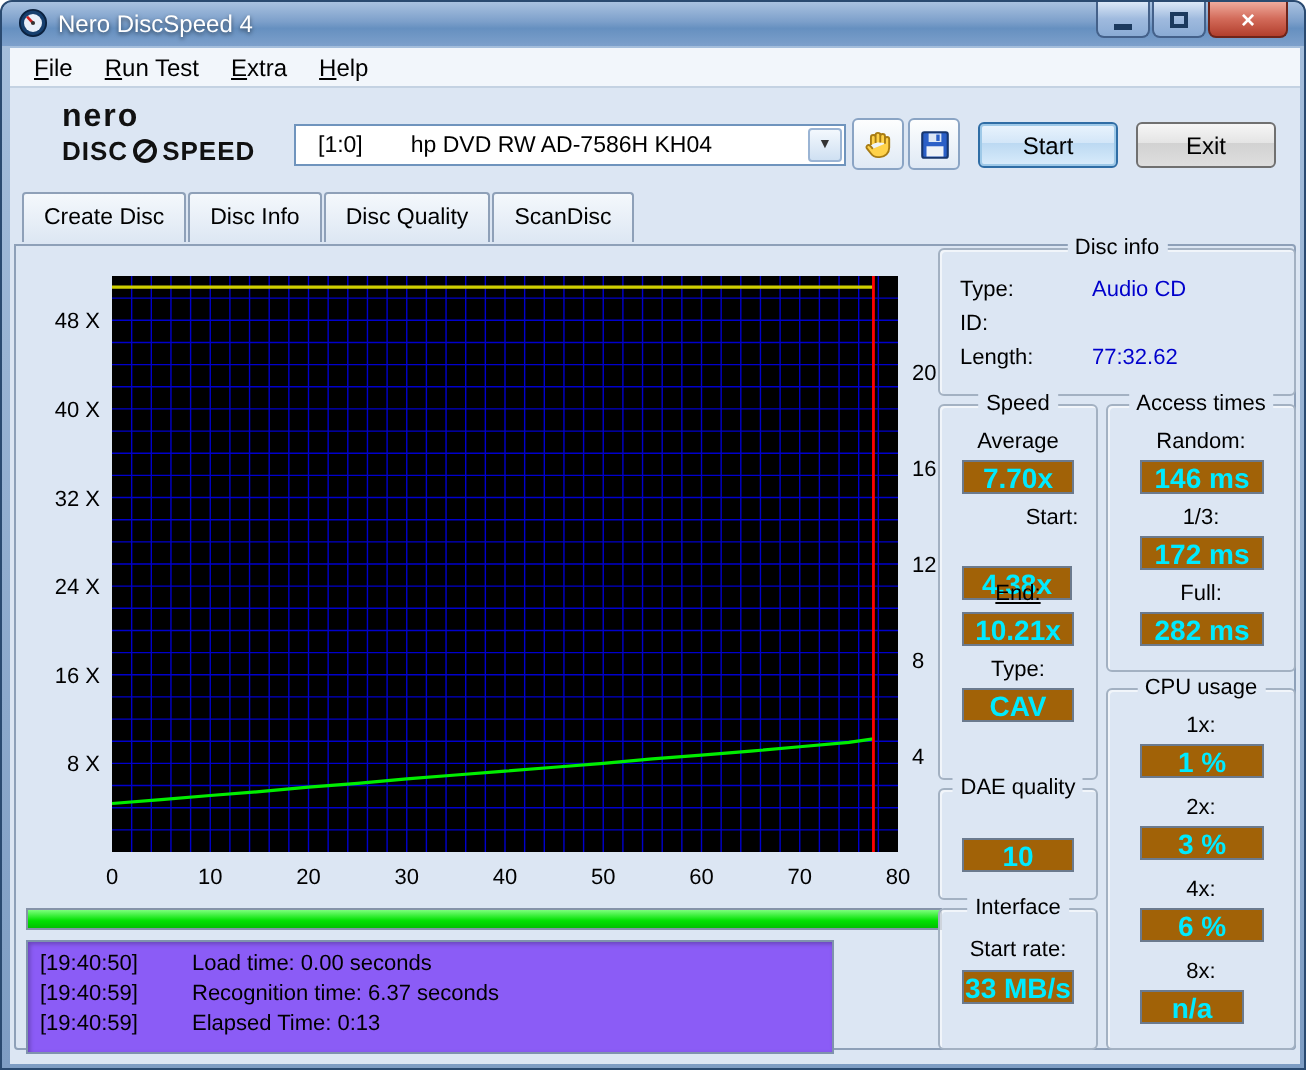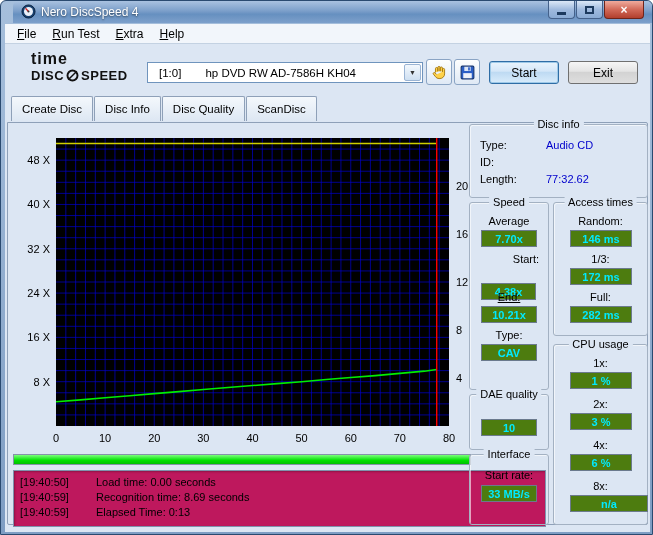--- a/index.html
+++ b/index.html
@@ -1,20 +1,20 @@
 <!DOCTYPE html>
 <html><head>
 <meta charset="utf-8">
 <style>
   html,body{margin:0;padding:0;background:#ffffff;}
   *{box-sizing:border-box;}
   .window{position:relative;width:653px;height:535px;font-family:"Liberation Sans",sans-serif;
     background:linear-gradient(#a6bfdc,#7e9dc3);border:1px solid #2a4a70;border-radius:6px 6px 0 0;overflow:hidden;}
   
-  .titlebar{position:absolute;left:12px;top:0;right:0;height:22px;
+  .titlebar{position:absolute;left:0;top:0;right:0;height:22px;
     background:linear-gradient(180deg,#a9c2e0 0%,#7c9fca 45%,#6690c0 60%,#7da0cb 100%);
     border-radius:5px 5px 0 0;}
   .title-icon{position:absolute;left:8px;top:3px;width:15px;height:15px;}
   .title-text{position:absolute;left:28px;top:4px;font-size:12px;color:#fff;text-shadow:0 1px 2px rgba(0,0,0,.55);}
   .caption-btns{position:absolute;top:0;right:8px;display:flex;gap:1px;}
   .cap-btn{width:27px;height:18px;border:1px solid #44618a;border-top:none;border-radius:0 0 4px 4px;
     background:linear-gradient(#dbe8f7,#9fbade 50%,#8aabd4);display:flex;align-items:center;justify-content:center;}
   .cap-btn.close{width:40px;background:linear-gradient(#f0ab9d,#d26a59 50%,#b23f2d);border-color:#6e241a;
     color:#fff;font-size:12px;font-weight:bold;line-height:1;}
   .glyph-min{width:9px;height:3px;background:#1c3least;background:#1c3a5e;margin-top:7px;}
@@ -51,31 +51,31 @@
   .tab.active{height:25px;margin-bottom:0;background:#dce6f3;padding:0 12px;z-index:7;}
   .tab-panel{position:absolute;left:2px;top:98px;width:641px;height:403px;border:1px solid #8ea0b8;
     background:#dce6f3;border-radius:0 2px 2px 2px;}
   
   .chart-wrap{position:absolute;left:6px;top:102px;width:460px;height:322px;}
   svg{overflow:visible;}
   svg text{font-family:"Liberation Sans",sans-serif;font-size:11px;}
   
   .progress{position:absolute;left:8px;top:430px;width:458px;height:11px;border:1px solid #8593a8;background:#eef2f8;}
   .progress-fill{height:100%;background:linear-gradient(#7cff7c,#00e000 60%,#00c000);}
-  .log{position:absolute;left:8px;top:446px;width:533px;height:57px;background:#be185d;border:1px solid #7f93ad;
+  .log{position:absolute;left:8px;top:446px;width:404px;height:57px;background:#8b5cf6;border:1px solid #7f93ad;
     box-shadow:inset 1px 1px 2px rgba(0,0,0,.25);font-size:11px;padding:4px 6px;line-height:15px;color:#000;}
   .log-row{display:flex;}
   .log-time{width:76px;}
   
   .group{position:absolute;border:1px solid #a3b1c2;border-radius:3px;
     box-shadow:inset 1px 1px 0 rgba(255,255,255,.6);}
   .group-title{position:absolute;top:-7px;left:50%;transform:translateX(-50%);background:#dce6f3;
     padding:0 4px;font-size:11px;white-space:nowrap;color:#000;}
   .g-label{position:absolute;width:100%;text-align:center;font-size:11px;color:#000;}
-  .value-box{position:absolute;background:#4d7c0f;color:#00eaff;font-weight:bold;font-size:11px;
+  .value-box{position:absolute;background:#a16207;color:#00eaff;font-weight:bold;font-size:14px;
     display:flex;align-items:center;justify-content:center;border:1px solid #6b7a8d;height:17px;}
   .di-label{position:absolute;left:10px;font-size:11px;color:#000;}
   .di-value{position:absolute;left:76px;font-size:11px;color:#0000cc;}
 </style>
 </head>
 <body>
 
 <div class="window">
 
   <div class="titlebar">
@@ -104,21 +104,21 @@
   <div class="client">
 
     <div class="menubar">
       <span class="menu-item">File</span>
       <span class="menu-item">Run Test</span>
       <span class="menu-item">Extra</span>
       <span class="menu-item">Help</span>
     </div>
 
     <div class="logo">
-      <div class="logo-nero">time</div>
+      <div class="logo-nero">nero</div>
       <div class="logo-row">
         <span>DISC</span>
         <svg viewBox="0 0 14 14" width="13" height="13">
           <circle cx="7" cy="7" r="5.4" fill="none" stroke="#111" stroke-width="2.1"></circle>
           <line x1="2.4" y1="11.6" x2="11.6" y2="2.4" stroke="#111" stroke-width="1.6"></line>
         </svg>
         <span>SPEED</span>
       </div>
     </div>
 
@@ -253,21 +253,21 @@
       <div class="progress-fill" style="width: 100%;"></div>
     </div>
 
     <div class="log">
       <div class="log-row">
         <span class="log-time">[19:40:50]</span>
         <span class="log-text">Load time: 0.00 seconds</span>
       </div>
       <div class="log-row">
         <span class="log-time">[19:40:59]</span>
-        <span class="log-text">Recognition time: 8.69 seconds</span>
+        <span class="log-text">Recognition time: 6.37 seconds</span>
       </div>
       <div class="log-row">
         <span class="log-time">[19:40:59]</span>
         <span class="log-text">Elapsed Time:  0:13</span>
       </div>
     </div>
 
     <div class="group" style="left:464px;top:100px;width:179px;height:74px;">
       <span class="group-title">Disc info</span>
       <span class="di-label" style="top:14px;">Type:</span>
@@ -302,21 +302,21 @@
 
     <div class="group" style="left:548px;top:320px;width:95px;height:181px;">
       <span class="group-title">CPU usage</span>
       <span class="g-label" style="top:12px;">1x:</span>
       <div class="value-box" style="left:16px;top:27px;width:62px;">1 %</div>
       <span class="g-label" style="top:53px;">2x:</span>
       <div class="value-box" style="left:16px;top:68px;width:62px;">3 %</div>
       <span class="g-label" style="top:94px;">4x:</span>
       <div class="value-box" style="left:16px;top:109px;width:62px;">6 %</div>
       <span class="g-label" style="top:135px;">8x:</span>
-      <div class="value-box" style="left:16px;top:150px;width:78px;">n/a</div>
+      <div class="value-box" style="left:16px;top:150px;width:52px;">n/a</div>
     </div>
 
     <div class="group" style="left:464px;top:370px;width:80px;height:56px;">
       <span class="group-title">DAE quality</span>
       <div class="value-box" style="left:11px;top:24px;width:56px;">10</div>
     </div>
 
     <div class="group" style="left:464px;top:430px;width:80px;height:71px;">
       <span class="group-title">Interface</span>
       <span class="g-label" style="top:14px;">Start rate:</span>

